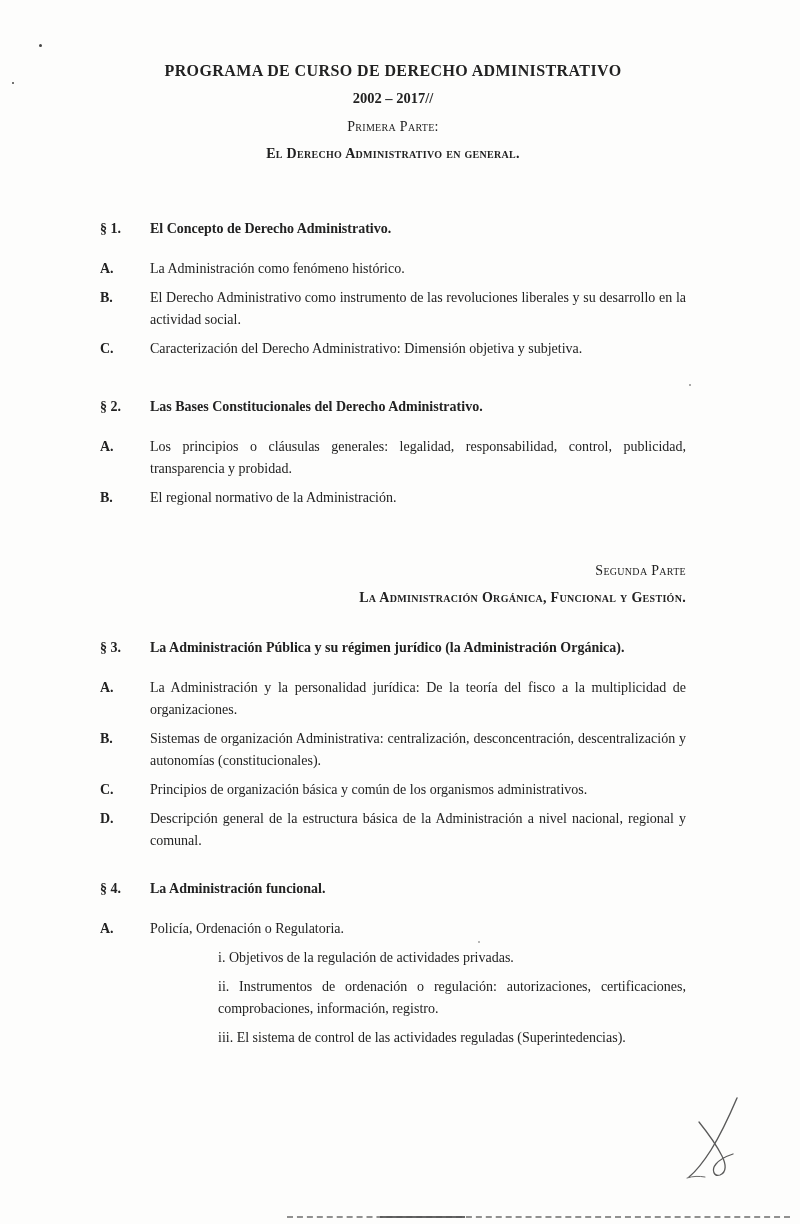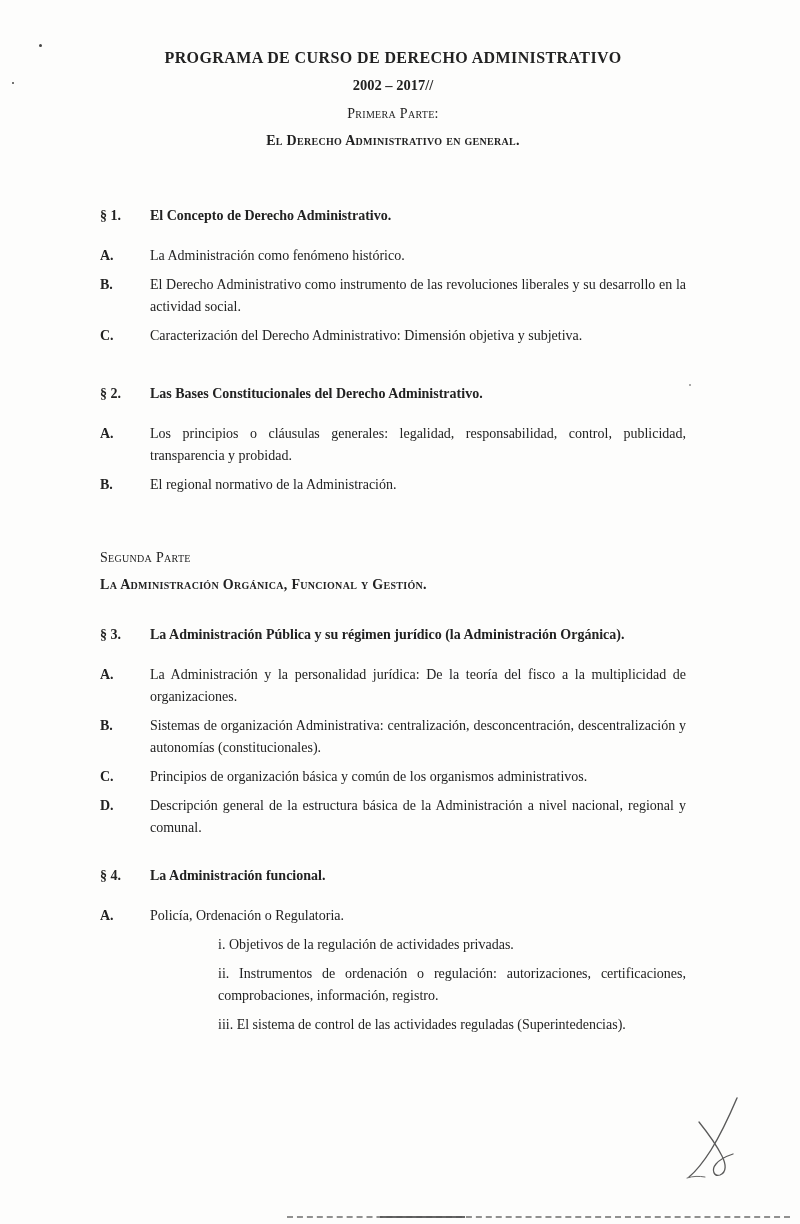--- a/index.html
+++ b/index.html
@@ -8,21 +8,21 @@
     width:800px; height:1224px;
     background:#fdfdfc;
     font-family:"Liberation Serif", "DejaVu Serif", serif;
     color:#222222;
     position:relative;
     overflow:hidden;
   }
   .page {
     position:relative;
     width:800px; height:1060px;
-    padding:48px 114px 0 100px;
+    padding:61px 114px 0 100px;
   }
   
   .doc-header { text-align:center; }
   .doc-title {
     font-size:16px; font-weight:bold; letter-spacing:0.4px;
     line-height:19px;
   }
   .doc-years { font-size:14.5px; font-weight:bold; margin-top:9px; line-height:19px; }
   .smallcaps { font-variant:small-caps; }
   .part-label { font-size:14px; font-weight:normal; margin-top:9px; line-height:19px; letter-spacing:0.3px; }
@@ -43,21 +43,21 @@
   }
   .item { display:flex; margin-top:7px; }
   .item-label {
     flex:0 0 50px; font-weight:bold; font-size:14px; line-height:22px;
   }
   .item-text {
     flex:1; font-size:14px; line-height:22px; text-align:justify;
   }
 
   
-  .part-block { text-align:left; margin-top:52px; }
+  .part-block { text-align:right; margin-top:52px; }
 
   
   .subitem {
     margin-left:118px; margin-top:7px;
     font-size:14px; line-height:22px; text-align:justify;
   }
   .sub-label { }
 
   
   .speck { position:absolute; background:#444; border-radius:50%; }

